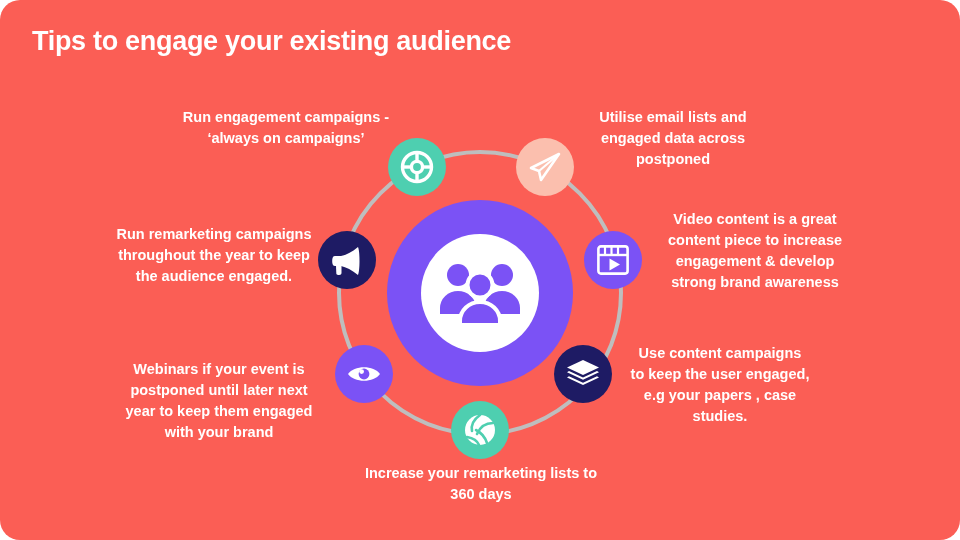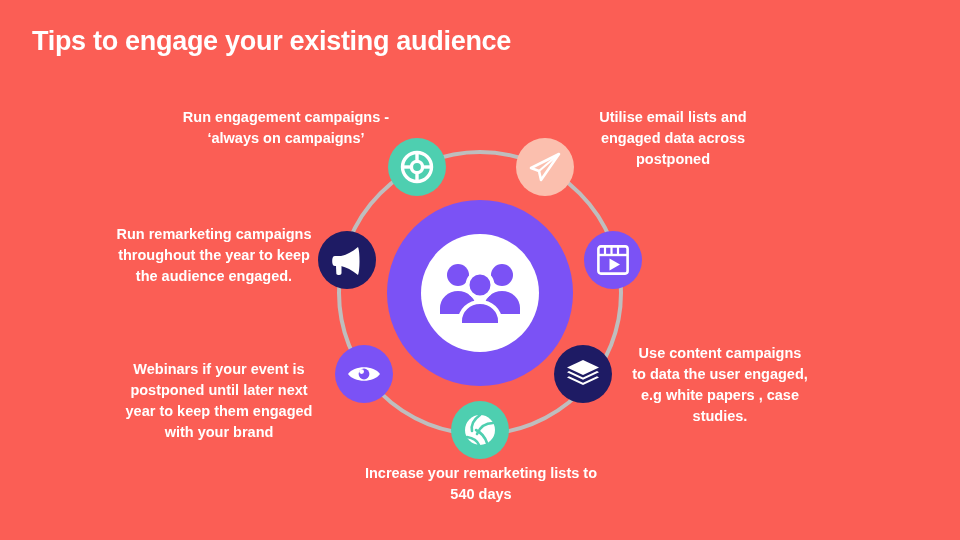--- a/index.html
+++ b/index.html
@@ -10,20 +10,21 @@
     width: 960px;
     height: 540px;
     overflow: hidden;
     font-family: "Liberation Sans", sans-serif;
   }
   #slide {
     position: relative;
     width: 960px;
     height: 540px;
     background: #fb5e55;
+    border-radius: 20px;
   }
   #page-title {
     position: absolute;
     left: 32px;
     top: 26px;
     font-size: 27px;
     font-weight: bold;
     color: #ffffff;
     letter-spacing: -0.3px;
     white-space: nowrap;
@@ -173,23 +174,24 @@
         <path d="M28 3 C22 8 16 11 11 12 L11 22 C16 23 22 26 28 31 C30 27 30 7 28 3 Z" fill="#ffffff"></path>
         <path d="M5 12 L12 12 L12 22 L5 22 C3 22 2.2 20.6 2.2 17 C2.2 13.4 3 12 5 12 Z" fill="#ffffff"></path>
         <path d="M6 22 L11.5 22 L11.5 29 C11.5 30.2 10.6 31 9.2 31 L8.2 31 C7 31 6.4 30.3 6.3 29.3 Z" fill="#ffffff"></path>
       </svg>
     </div>
 
     <div class="label" style="left:170px; top:107px; width:232px;">Run engagement campaigns - ‘always on campaigns’</div>
 
     <div class="label" style="left:572px; top:107px; width:202px;">Utilise email lists and engaged data across postponed</div>
 
+    <div class="label" style="left:652px; top:209px; width:206px;">Video content is a great content piece to increase engagement &amp; develop strong brand awareness</div>
 
-    <div class="label" style="left:630px; top:343px; width:180px;">Use content campaigns to data the user engaged, e.g white papers , case studies.</div>
+    <div class="label" style="left:630px; top:343px; width:180px;">Use content campaigns to keep the user engaged, e.g your papers , case studies.</div>
 
-    <div class="label" style="left:362px; top:463px; width:238px;">Increase your remarketing lists to 540 days</div>
+    <div class="label" style="left:362px; top:463px; width:238px;">Increase your remarketing lists to 360 days</div>
 
     <div class="label" style="left:112px; top:224px; width:204px;">Run remarketing campaigns throughout the year to keep the audience engaged.</div>
 
     <div class="label" style="left:124px; top:359px; width:190px;">Webinars if your event is postponed until later next year to keep them engaged with your brand</div>
 
   </div>
 </div>
 
 </body></html>

